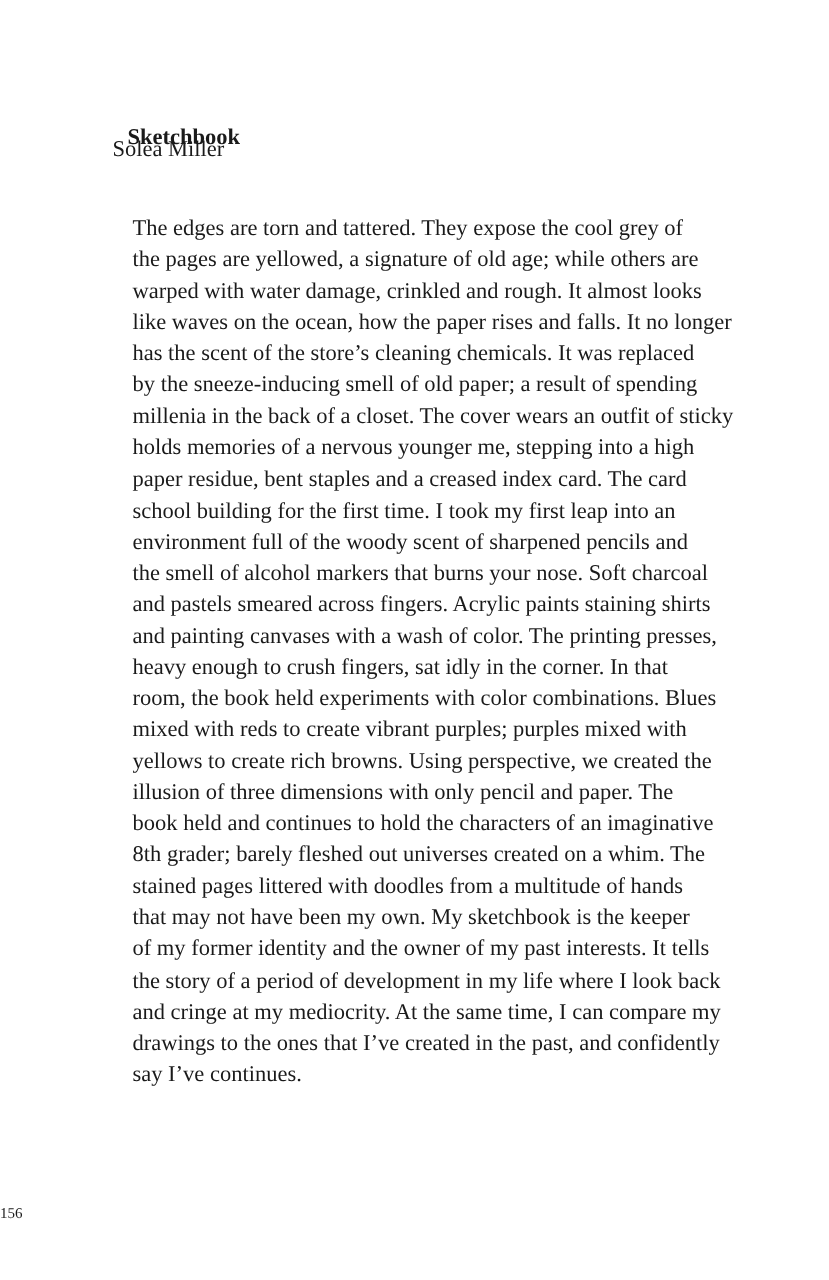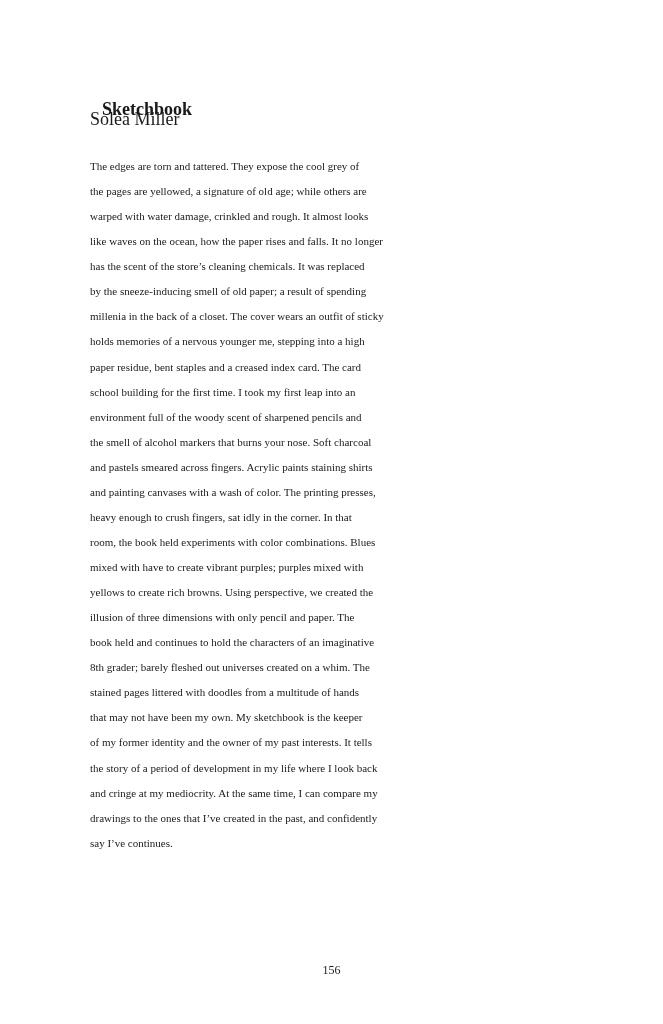--- a/index.html
+++ b/index.html
@@ -35,34 +35,34 @@
       top: 108px;
       font-size: 18px;
       line-height: 22px;
       margin: 0;
     }
     .body-text {
       position: absolute;
       left: 90px;
       top: 154px;
       width: 490px;
-      margin: 0;
-      font-size: 11px;
+      margin: 16px;
+      font-size: 18px;
       line-height: 25.07px;
     }
     .line {
       display: block;
       white-space: nowrap;
     }
     .page-number {
       position: absolute;
       left: 0;
       width: 663px;
       top: 963px;
-      text-align: center;
+      text-align: left;
       font-size: 12px;
       line-height: 14px;
     }
   </style>
 </head>
 <body>
 
 <div class="page">
   <h1 class="title">Sketchbook</h1>
   <div class="author">Solea Miller</div>
@@ -77,21 +77,21 @@
     <span class="line">millenia in the back of a closet. The cover wears an outfit of sticky</span>
     <span class="line">holds memories of a nervous younger me, stepping into a high</span>
     <span class="line">paper residue, bent staples and a creased index card. The card</span>
     <span class="line">school building for the first time. I took my first leap into an</span>
     <span class="line">environment full of the woody scent of sharpened pencils and</span>
     <span class="line">the smell of alcohol markers that burns your nose. Soft charcoal</span>
     <span class="line">and pastels smeared across fingers. Acrylic paints staining shirts</span>
     <span class="line">and painting canvases with a wash of color. The printing presses,</span>
     <span class="line">heavy enough to crush fingers, sat idly in the corner. In that</span>
     <span class="line">room, the book held experiments with color combinations. Blues</span>
-    <span class="line">mixed with have to create vibrant purples; purples mixed with</span>
+    <span class="line">mixed with reds to create vibrant purples; purples mixed with</span>
     <span class="line">yellows to create rich browns. Using perspective, we created the</span>
     <span class="line">illusion of three dimensions with only pencil and paper. The</span>
     <span class="line">book held and continues to hold the characters of an imaginative</span>
     <span class="line">8th grader; barely fleshed out universes created on a whim. The</span>
     <span class="line">stained pages littered with doodles from a multitude of hands</span>
     <span class="line">that may not have been my own. My sketchbook is the keeper</span>
     <span class="line">of my former identity and the owner of my past interests. It tells</span>
     <span class="line">the story of a period of development in my life where I look back</span>
     <span class="line">and cringe at my mediocrity. At the same time, I can compare my</span>
     <span class="line">drawings to the ones that I’ve created in the past, and confidently</span>

